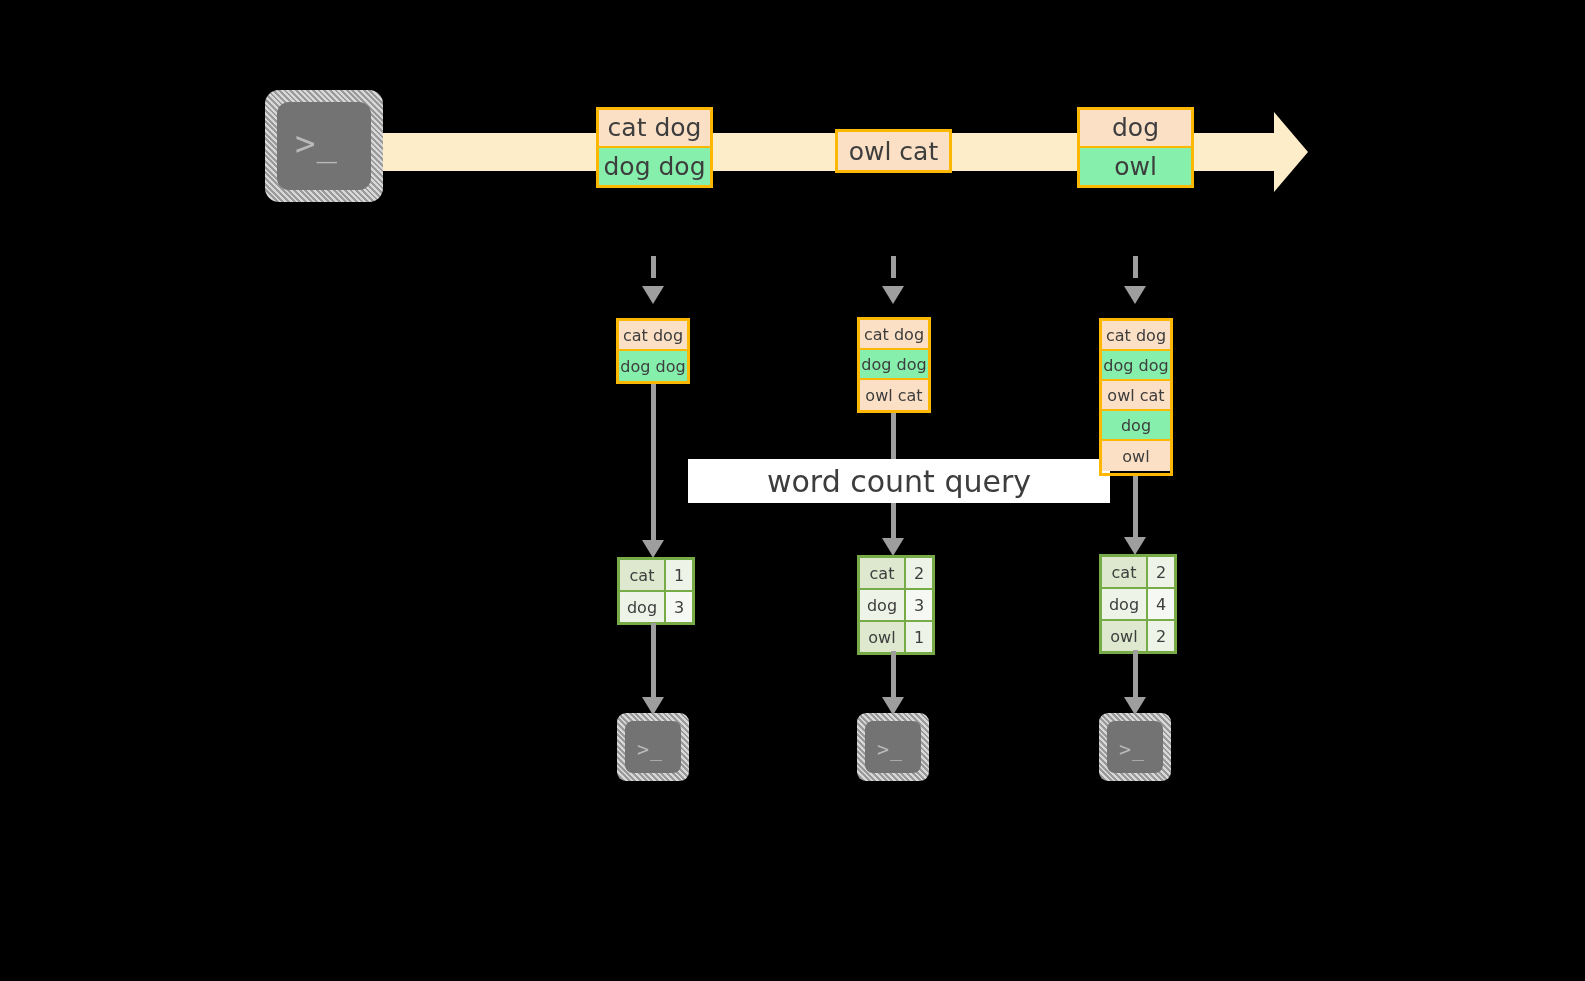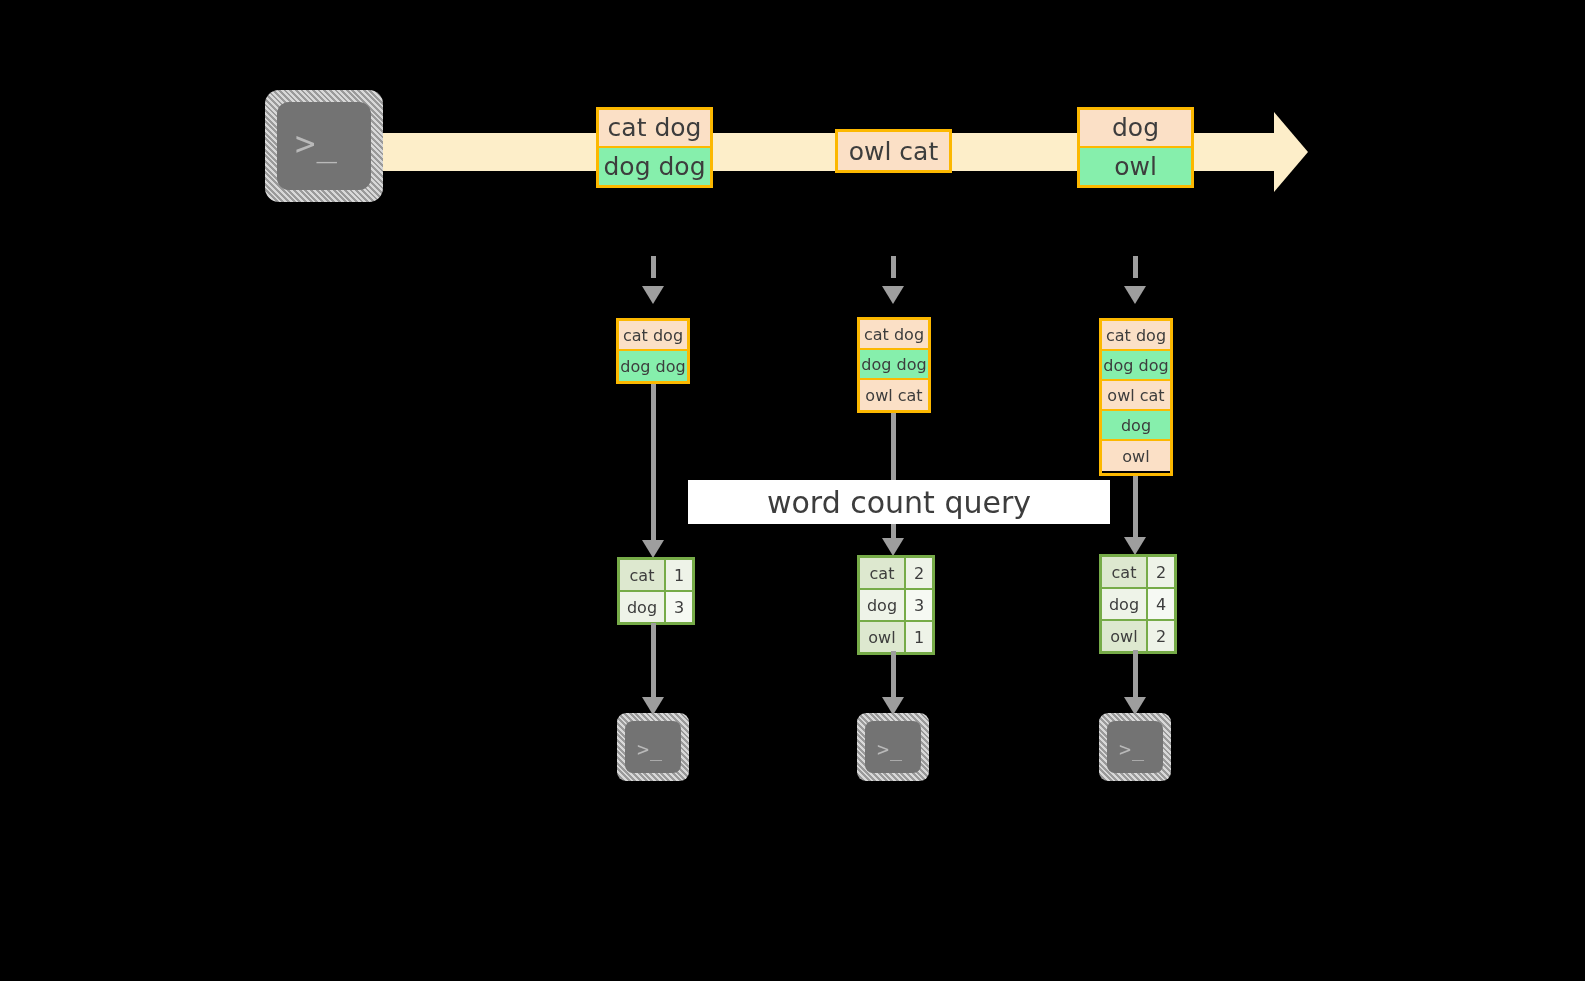--- a/index.html
+++ b/index.html
@@ -164,21 +164,21 @@
     width: 0; height: 0;
     border-left: 11px solid transparent;
     border-right: 11px solid transparent;
     border-top: 18px solid #9e9e9e;
   }
 
   
   .query-label {
     position: absolute;
     left: 688px;
-    top: 480px;
+    top: 459px;
     width: 422px;
     height: 44px;
     background: #ffffff;
     display: flex;
     align-items: center;
     justify-content: center;
     color: #3d3d3d;
     font-size: 30px;
     white-space: nowrap;
   }

